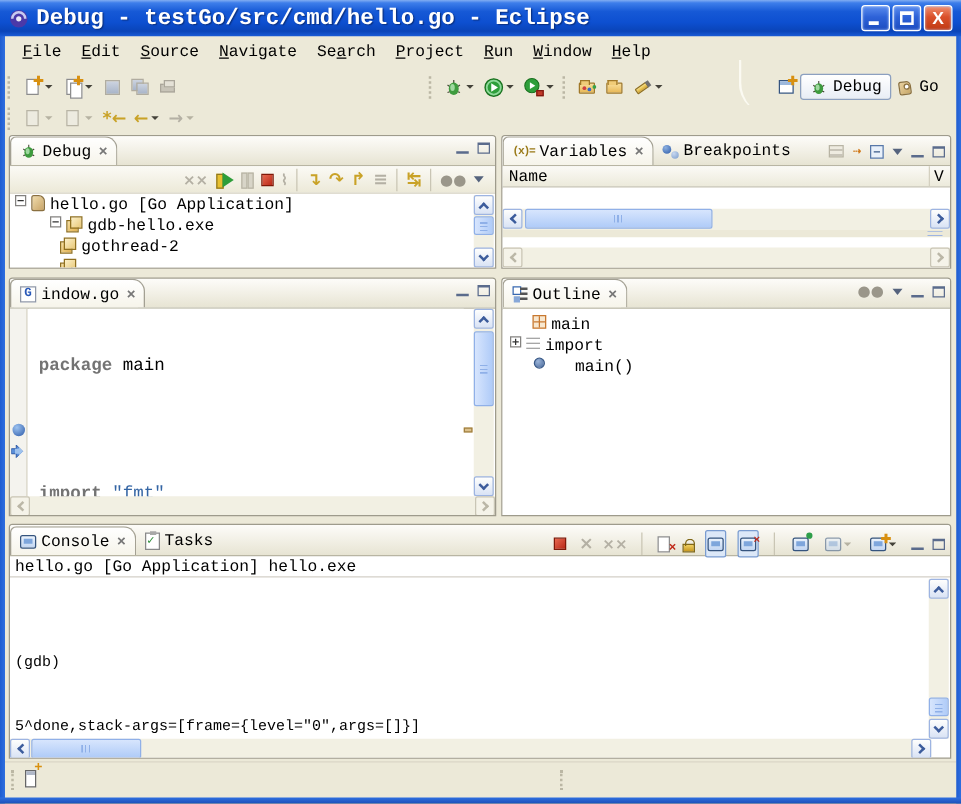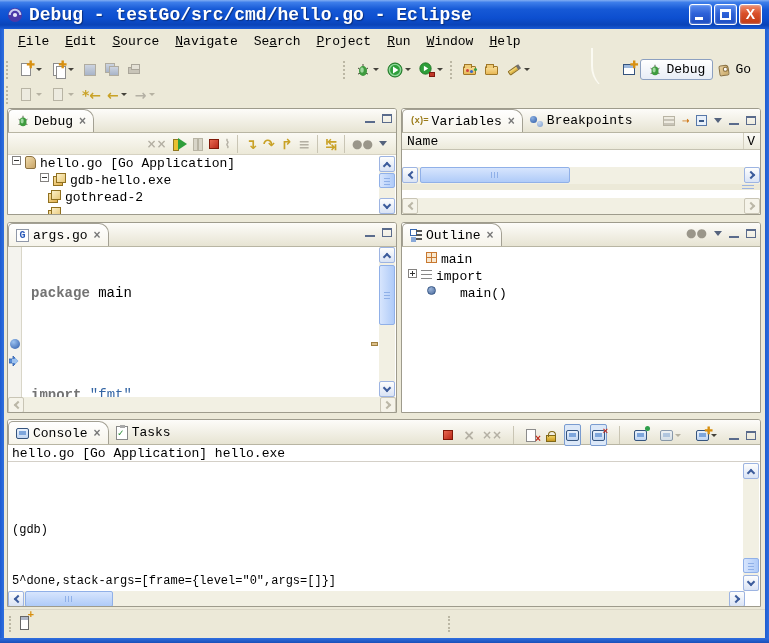--- a/index.html
+++ b/index.html
@@ -453,21 +453,21 @@
     <div class="sbh" style="left:0;top:89px;width:358px;height:17px;">
       <span class="sba left dis" style="left:0;top:0;"></span>
       <span class="sba right dis" style="right:0;top:0;"></span>
     </div>
   </div>
 
   <div class="view" style="left:7px;top:222px;width:390px;height:191px;">
     <div class="tabrow">
       <div class="tab active">
         <span class="geico">G</span>
-        <span>args.go</span>
+        <span>indow.go</span>
         <span class="tabx">×</span>
       </div>
       <div class="vbtns">
         <span class="vb-min"></span>
         <span class="vb-max"></span>
       </div>
     </div>
     <div class="ruler" style="top:24px;height:150px;">
       <span class="bp-dot" style="top:92px;"></span>
       <span style="position:absolute;left:1px;top:108px;">

